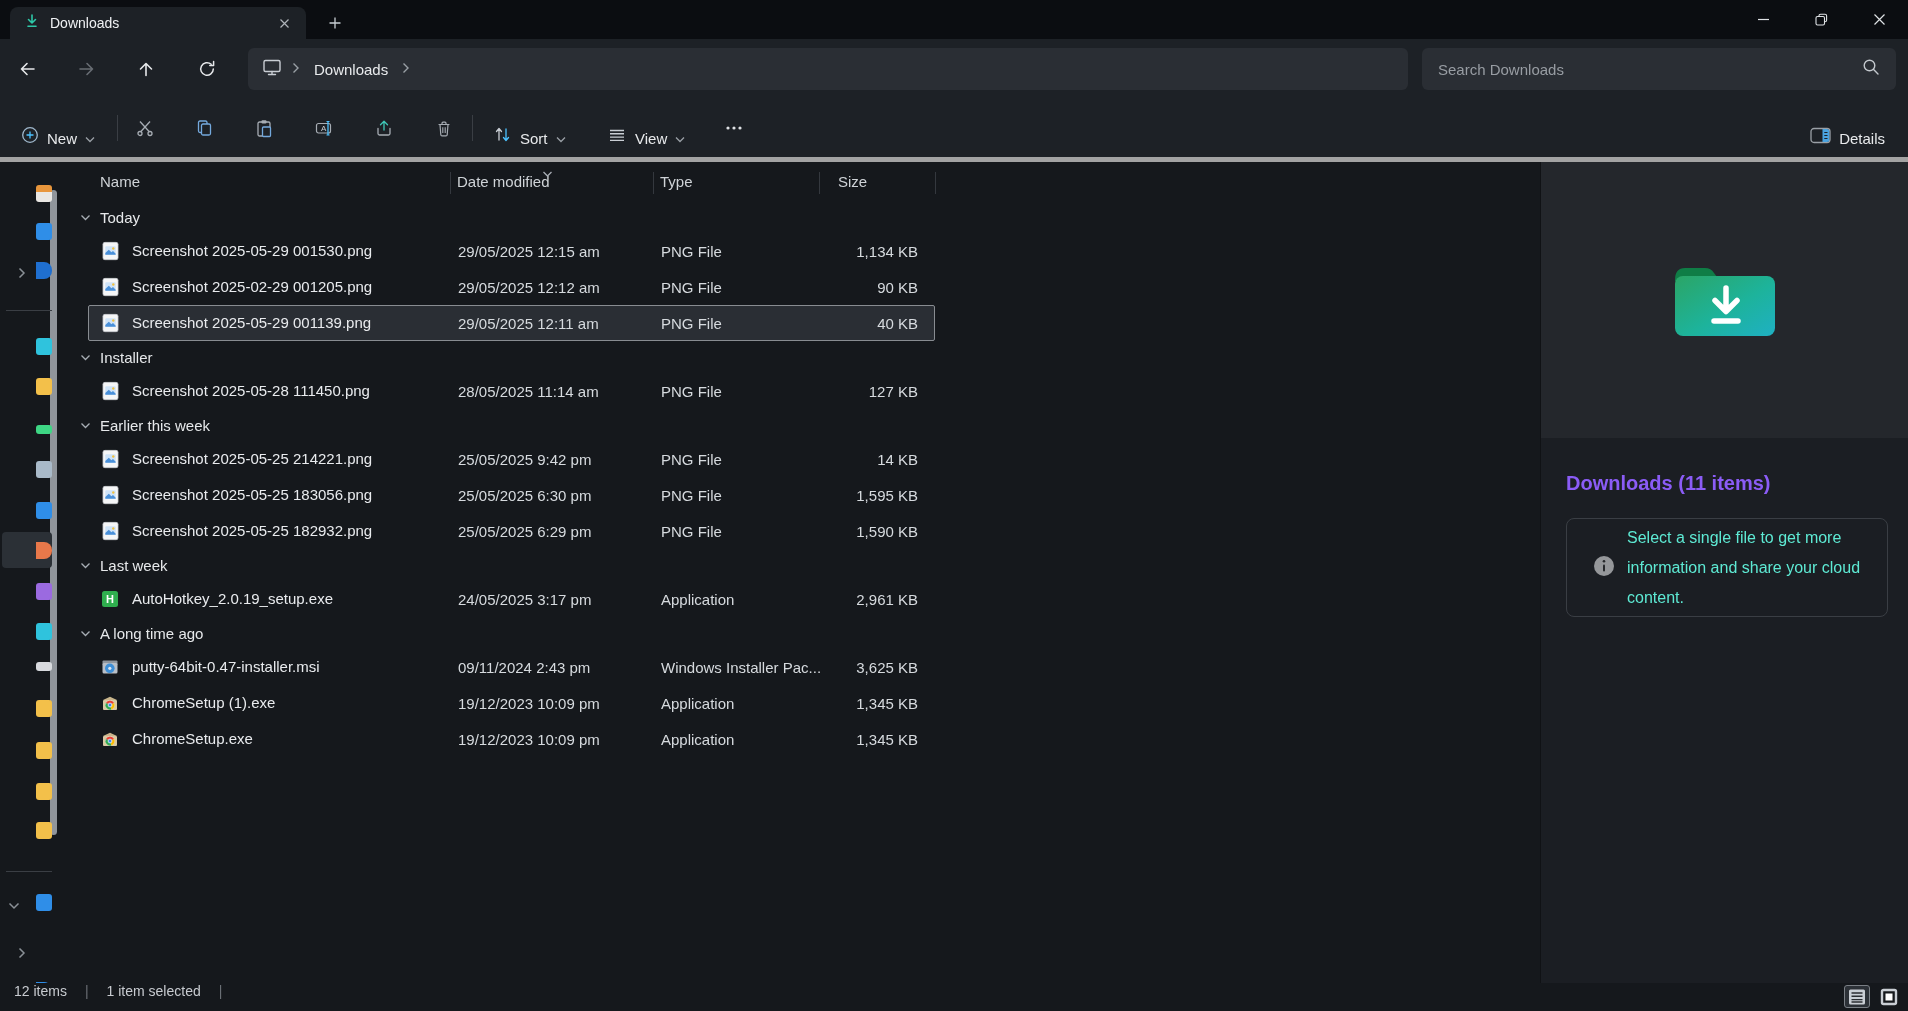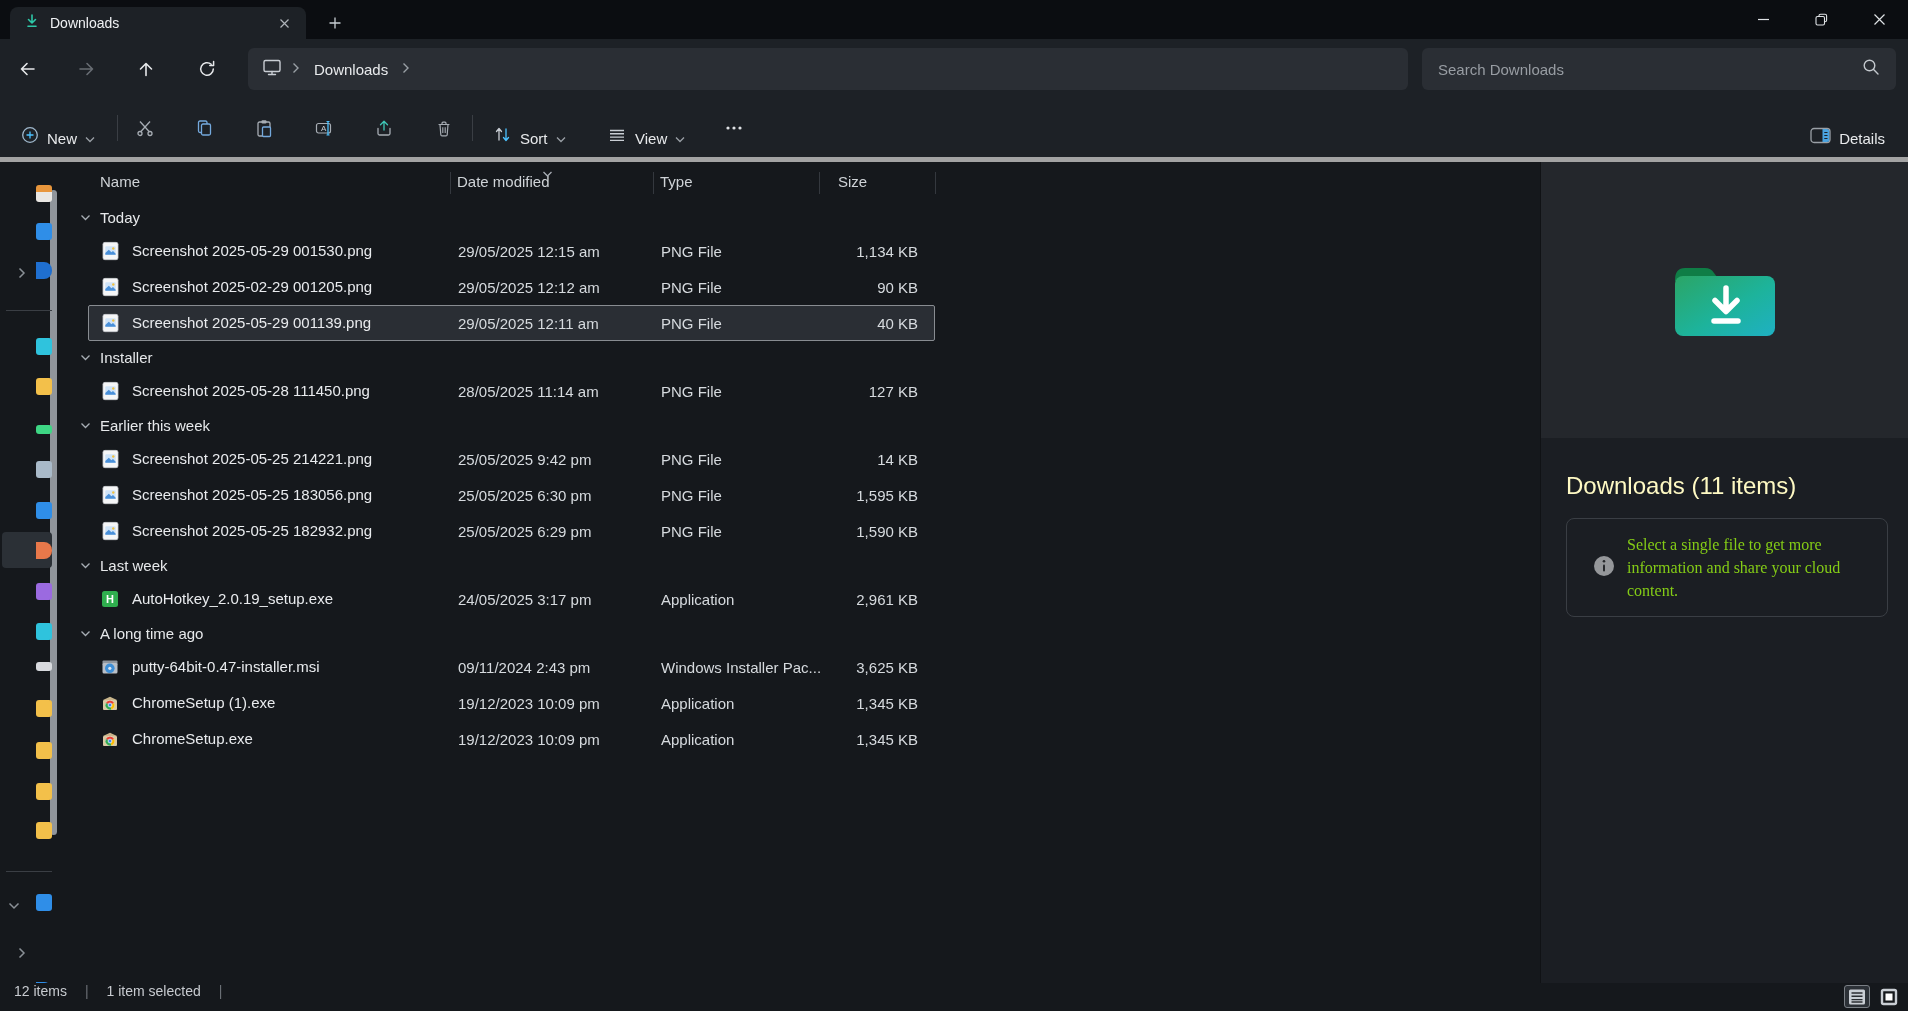--- a/index.html
+++ b/index.html
@@ -59,24 +59,24 @@
   .fcell { position:absolute; top:50%; transform:translateY(-50%); white-space:nowrap; }
   .c-name { left:12px; display:flex; align-items:flex-start; gap:13px; color:#e9ebee; }
   .c-date { left:369px; }
   .c-type { left:572px; }
   .c-size { right:16px; }
   .ficon { display:flex; width:18px; justify-content:center; }
 
   
   .rightpanel { position:absolute; right:0; top:0; width:368px; height:100%; background:#1b1e23; border-left:1px solid #101215; }
   .preview { position:absolute; left:0; top:0; right:0; height:276px; background:#24272c; display:flex; align-items:center; justify-content:center; }
-  .panel-title { position:absolute; left:25px; top:310px; font-size:24px; font-weight:normal; color:#fef9c3; }
+  .panel-title { position:absolute; left:25px; top:310px; font-size:20px; font-weight:bold; color:#8b5cf6; }
   .info-card { position:absolute; left:25px; top:356px; width:322px; height:99px; border:1px solid #3a3e44; border-radius:8px;
                display:flex; align-items:center; gap:12px; padding:0 10px 0 26px; }
-  .info-text { font-size:16px; line-height:23px; color:#84cc16;font-family:Liberation Serif, serif; }
+  .info-text { font-size:16px; line-height:30px; color:#5eead4; }
 
   
   .statusbar { position:absolute; left:0; right:0; bottom:0; height:28px; background:#15181c; display:flex; align-items:flex-start; font-size:14px; color:#c8cbd0; }
   .status-left { display:flex; align-items:center; gap:18px; padding-left:14px; }
   .status-right { position:absolute; right:6px; bottom:3px; display:flex; gap:6px; }
   .view-toggle { width:26px; height:23px; display:flex; align-items:center; justify-content:center; border-radius:3px; border:1px solid transparent; }
   .view-toggle.active { border-color:#7a7f85; background:#2c3137; }
 </style>
 </head>
 <body>

